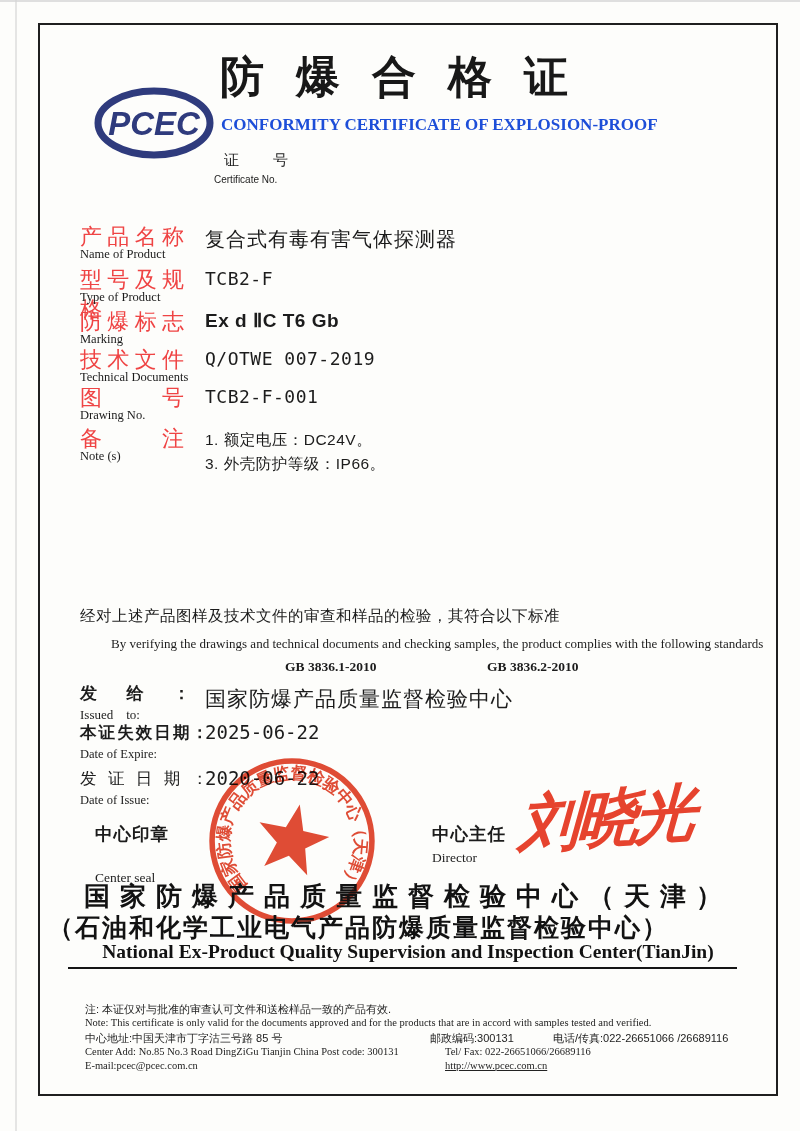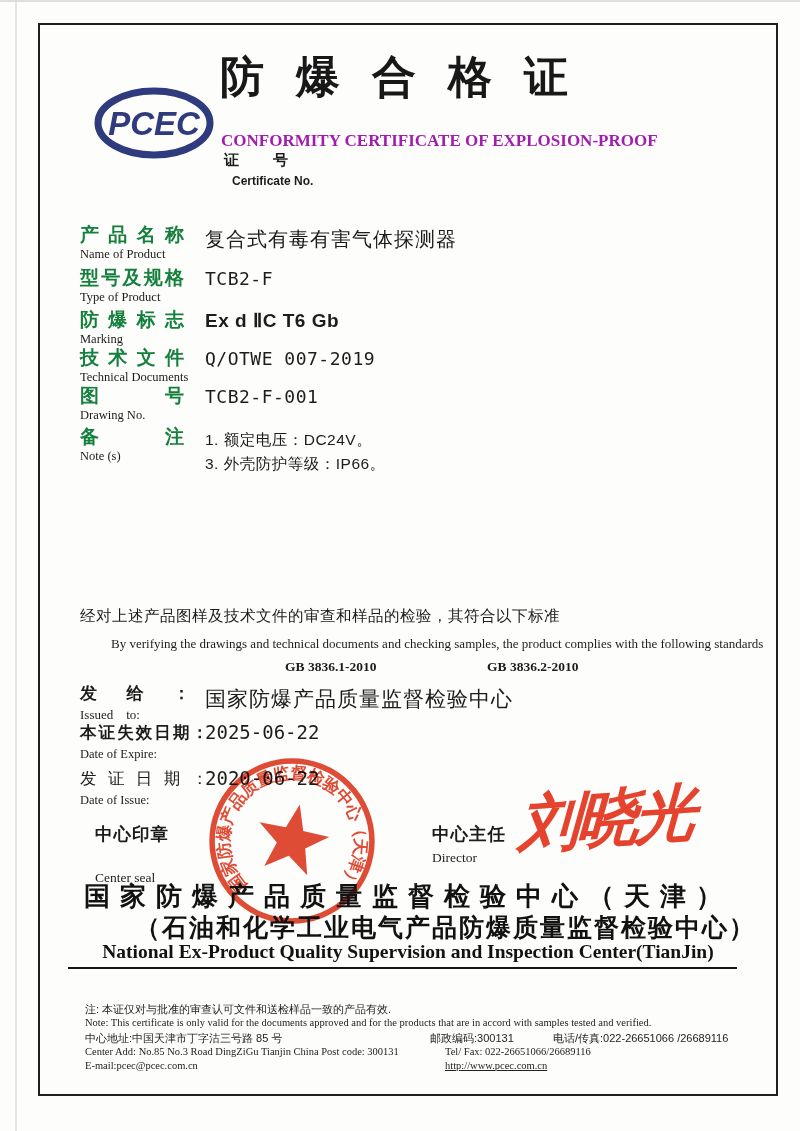--- a/index.html
+++ b/index.html
@@ -18,32 +18,32 @@
   .abs { position:absolute; }
 
   
   .logo-box { left:93px; top:86px; width:122px; height:74px; }
   .title-cn {
     left:220px; top:48px; width:380px; white-space:nowrap;
     font-size:44px; font-weight:700; letter-spacing:32px; color:#181818;
     font-family:"Liberation Sans", sans-serif;
   }
   .title-en {
-    left:221px; top:131px; font-size:17px; font-weight:700;
-    font-family:"Liberation Serif", serif; letter-spacing:0px; color:#a21caf;
-  }
-  .certno-cn { left:224px; top:151px; width:64px; font-size:15px; font-weight:700;
-    text-align:justify; text-align-last:justify; }
-  .certno-en { left:232px; top:174px; font-size:12px; font-family:"Liberation Sans", sans-serif;font-weight:bold; }
+    left:221px; top:115px; font-size:17px; font-weight:700;
+    font-family:"Liberation Serif", serif; letter-spacing:0px; color:#1d4ed8;
+  }
+  .certno-cn { left:224px; top:151px; width:64px; font-size:15px; font-weight:400;
+    text-align:justify; text-align-last:justify; }
+  .certno-en { left:214px; top:174px; font-size:10px; font-family:"Liberation Sans", sans-serif; }
   .certno-val { left:310px; top:153px; font-size:23px; letter-spacing:2px;
     font-family:"DejaVu Sans Mono", monospace; }
 
   
-  .lab-cn { left:80px; width:104px; font-size:19px; font-weight:700;
-    text-align:justify; text-align-last:justify; color:#15803d; }
+  .lab-cn { left:80px; width:104px; font-size:22px; font-weight:400;
+    text-align:justify; text-align-last:justify; color:#ef4444; }
   .lab-en { left:80px; font-size:12.5px; font-family:"Liberation Serif", serif; color:#1a1a1a; white-space:nowrap; }
   .val { left:205px; white-space:nowrap; }
   .val-cn { font-size:20px; letter-spacing:1px; }
   .val-mono { font-family:"DejaVu Sans Mono", monospace; font-size:18px; letter-spacing:.5px; }
   .val-mark { font-size:19px; font-weight:800; letter-spacing:.5px; }
   .notes { left:205px; top:428px; font-size:15.5px; line-height:24px; letter-spacing:.5px; }
 
   
   .stmt-cn { left:80px; top:606px; font-size:15.5px; letter-spacing:.5px; }
   .stmt-en { left:78px; top:636px; font-size:13px; font-family:"Liberation Serif", serif;margin-left:33px; }
@@ -73,21 +73,21 @@
   .signature {
     left:518px; top:776px; width:190px; height:100px;
     color:#e8432e; font-size:62px; font-weight:700; font-style:italic;
     transform:rotate(-4deg) skewX(-6deg); letter-spacing:-4px; white-space:nowrap;
     mix-blend-mode:multiply;
   }
 
   
   .org1 { left:42px; top:879px; width:732px; text-align:center;
     font-size:26px; font-weight:700; letter-spacing:10px; white-space:nowrap; color:#121212;}
-  .org2 { left:24px; top:911px; width:732px; text-align:right;
+  .org2 { left:48px; top:911px; width:732px; text-align:left;
     font-size:25px; font-weight:700; letter-spacing:2px; white-space:nowrap; color:#121212;}
   .org3 { left:42px; top:941px; width:732px; text-align:center;
     font-size:19.5px; font-weight:700; font-family:"Liberation Serif", serif; color:#121212;}
   .org-rule { left:68px; top:967px; width:669px; height:2px; background:#151515; }
 
   
   .footer { left:85px; top:1002px; width:660px; font-size:11px; color:#222; }
   .f-row { position:relative; height:14.5px; white-space:nowrap; }
   .f-en { font-family:"Liberation Serif", serif; font-size:10.5px; }
   .f-abs { position:absolute; top:0; }

